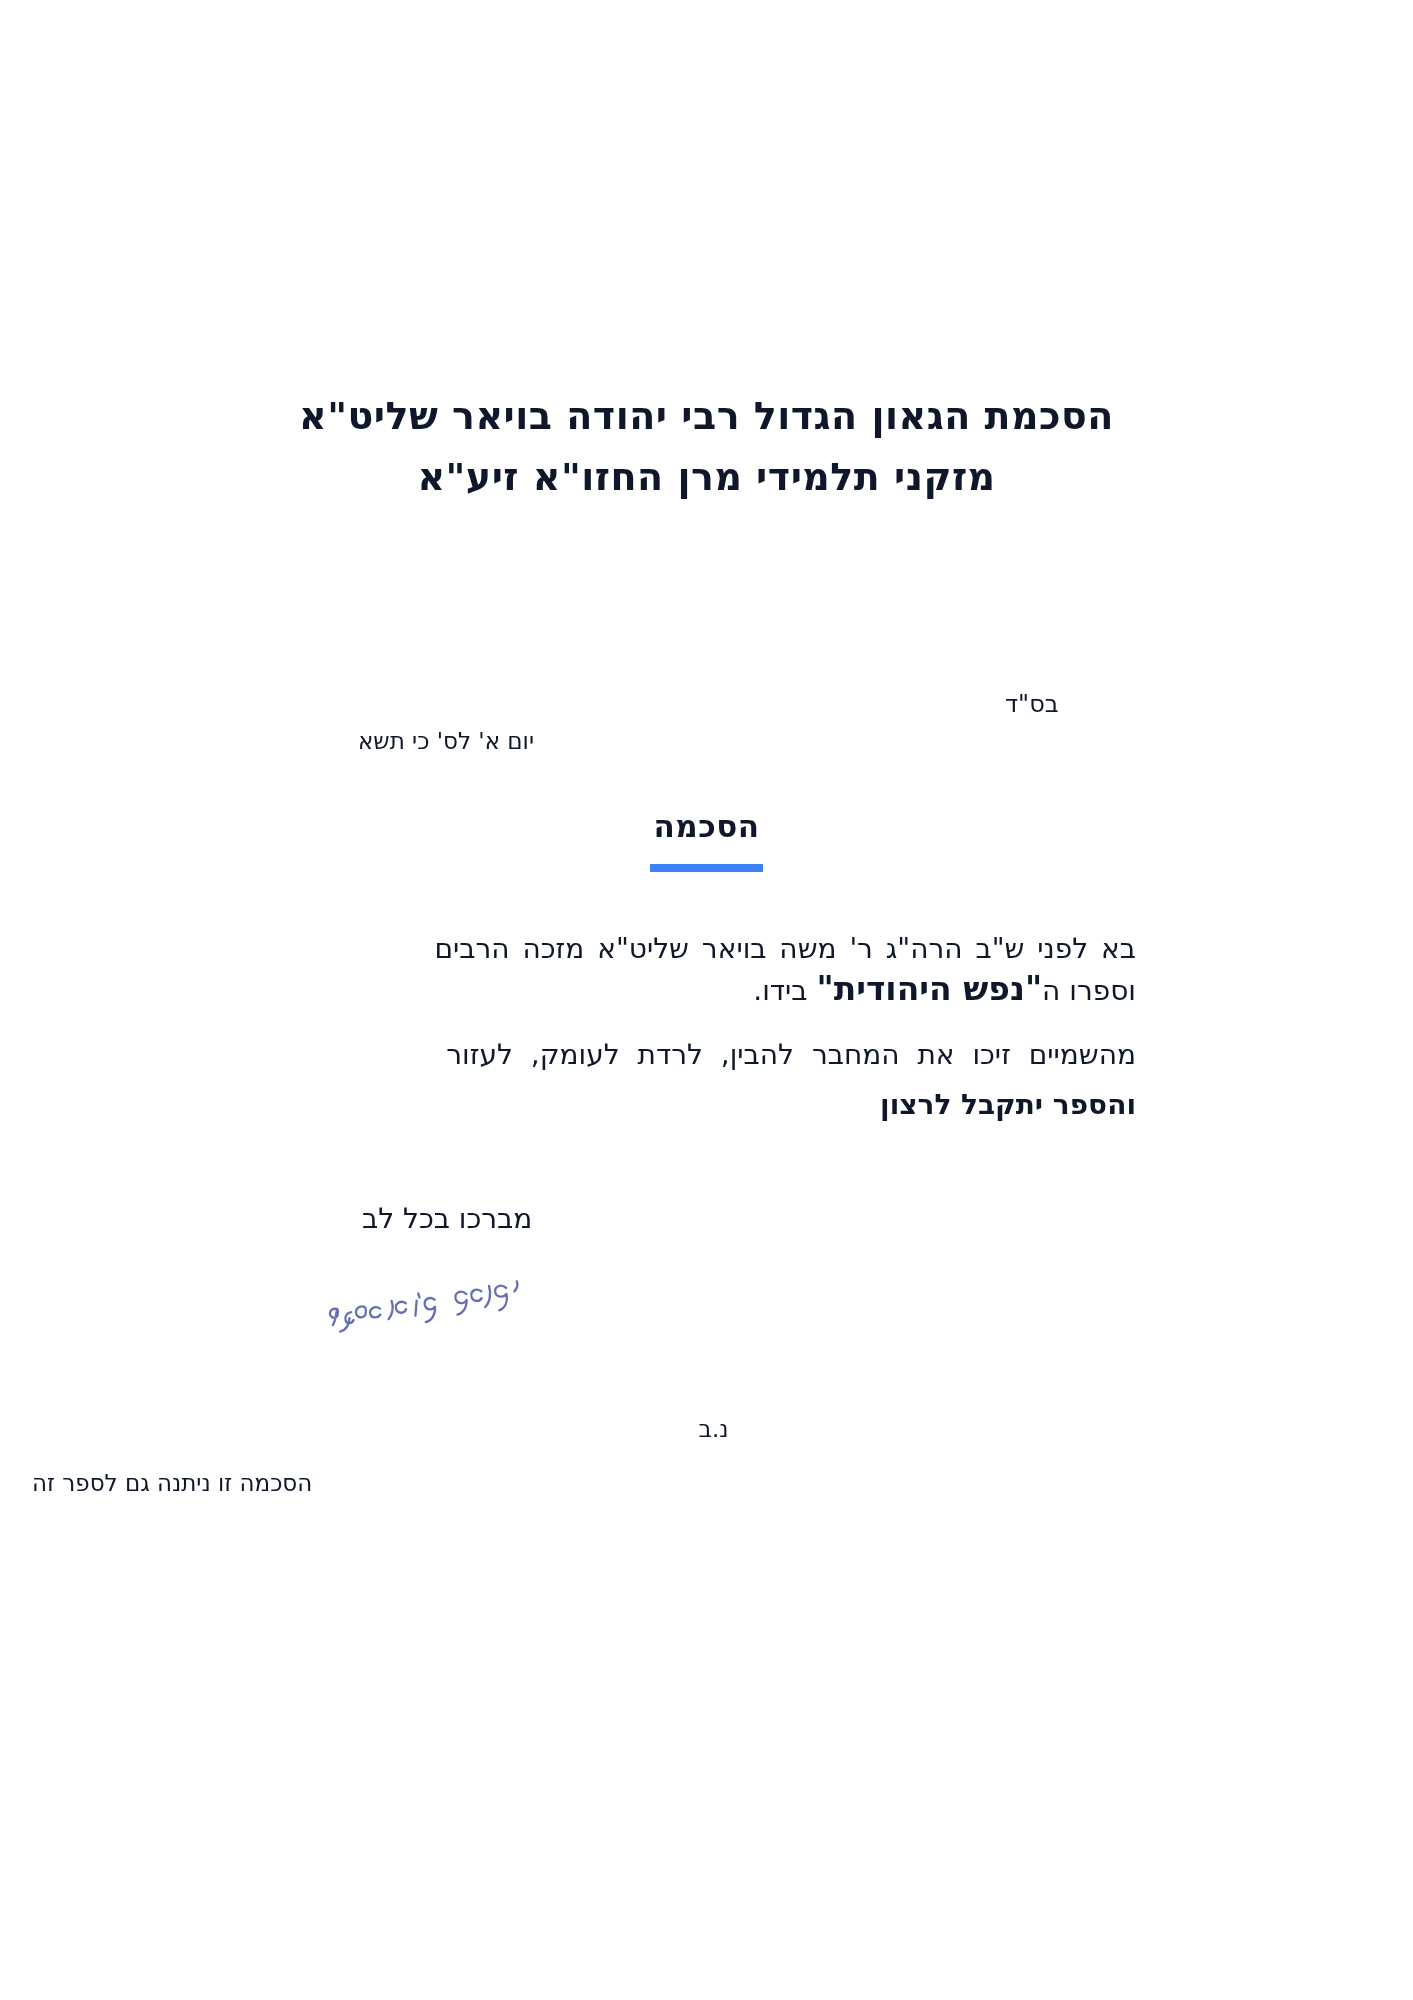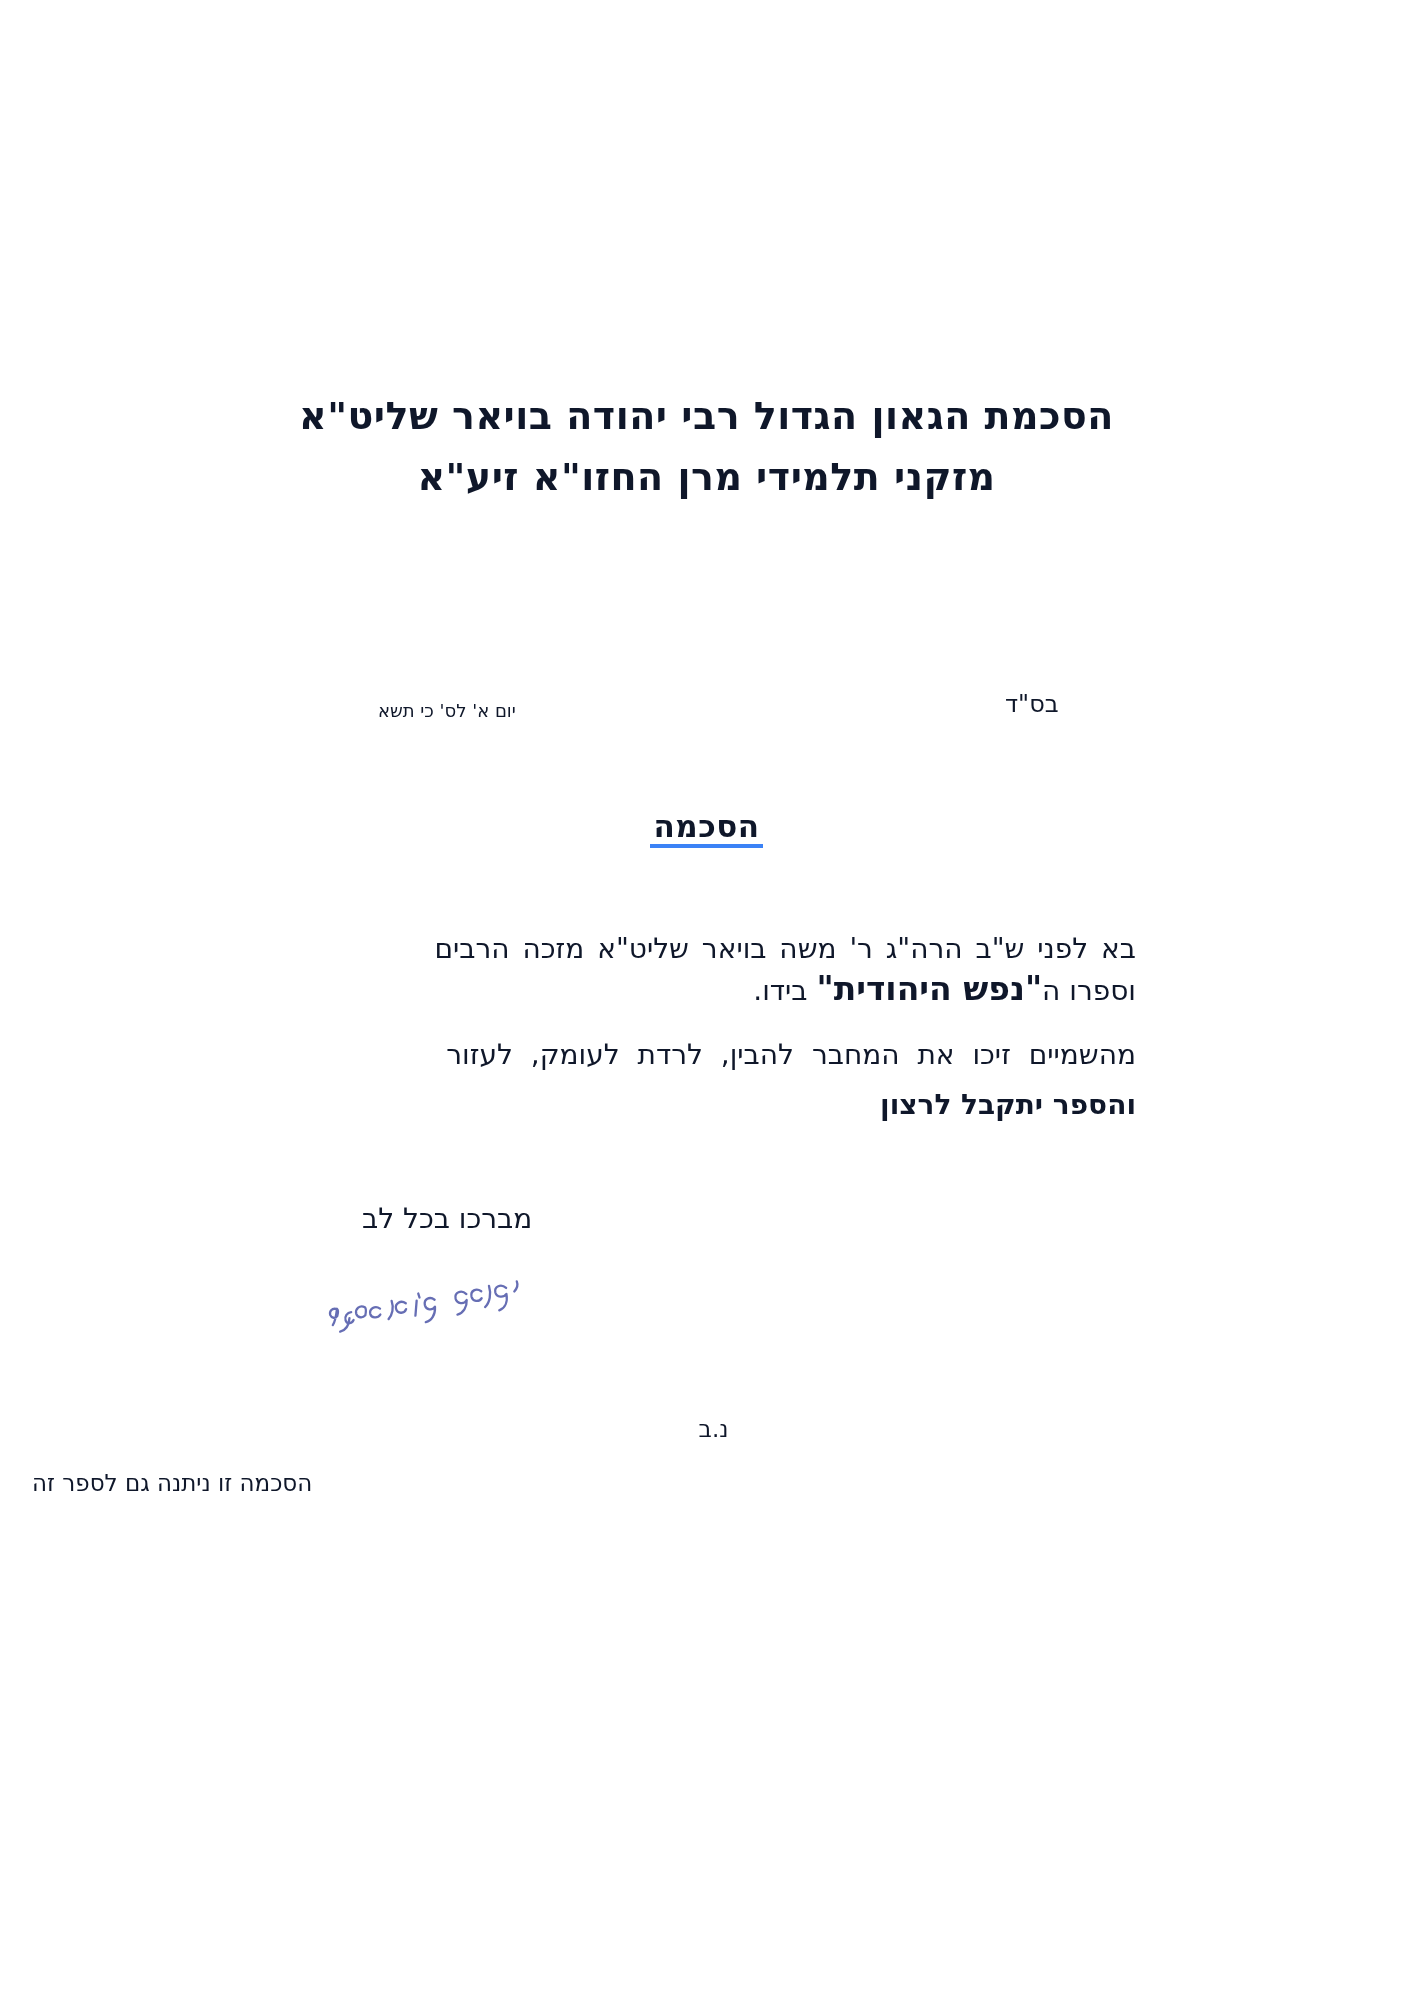--- a/index.html
+++ b/index.html
@@ -25,38 +25,37 @@
     letter-spacing: 0.5px;
   }
   .besd {
     position: absolute;
     top: 690px;
     left: 1005px;
     font-size: 24px;
   }
   .date-line {
     position: absolute;
-    top: 700px;
+    top: 728px;
     left: 358px;
-    font-size: 18px;
-    margin-left: 20px;
+    font-size: 23px;
   }
   .section-heading {
     position: absolute;
     top: 808px;
     left: 0;
     width: 100%;
     text-align: center;
   }
   .section-heading .underlined {
     display: inline-block;
     font-size: 31px;
     font-weight: bold;
-    border-bottom: 4px solid #3b82f6;
-    padding: 0 3px 0 3px;
+    border-bottom: 8px solid #3b82f6;
+    padding: 0 3px 20px 3px;
     letter-spacing: 0.5px;
   }
   .body-block {
     position: absolute;
     top: 929px;
     left: 300px;
     width: 836px;
     font-size: 28px;
     text-align: right;
   }

